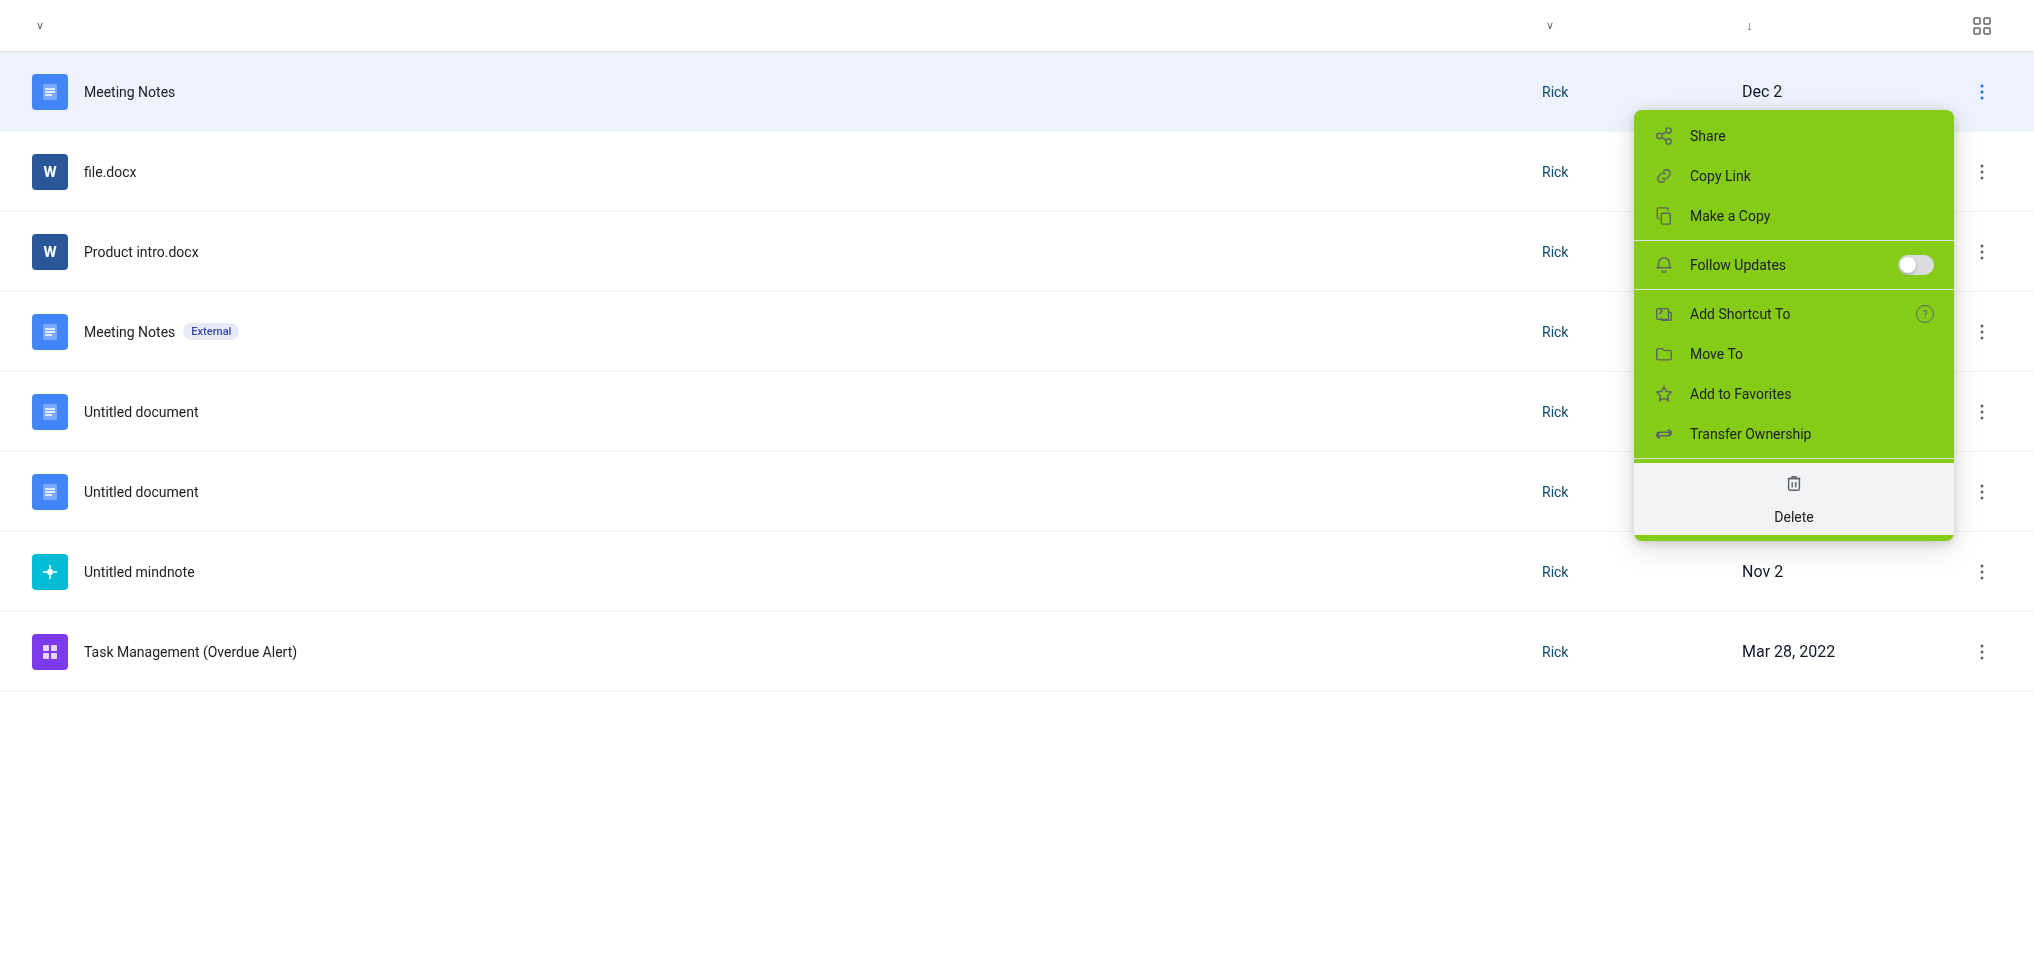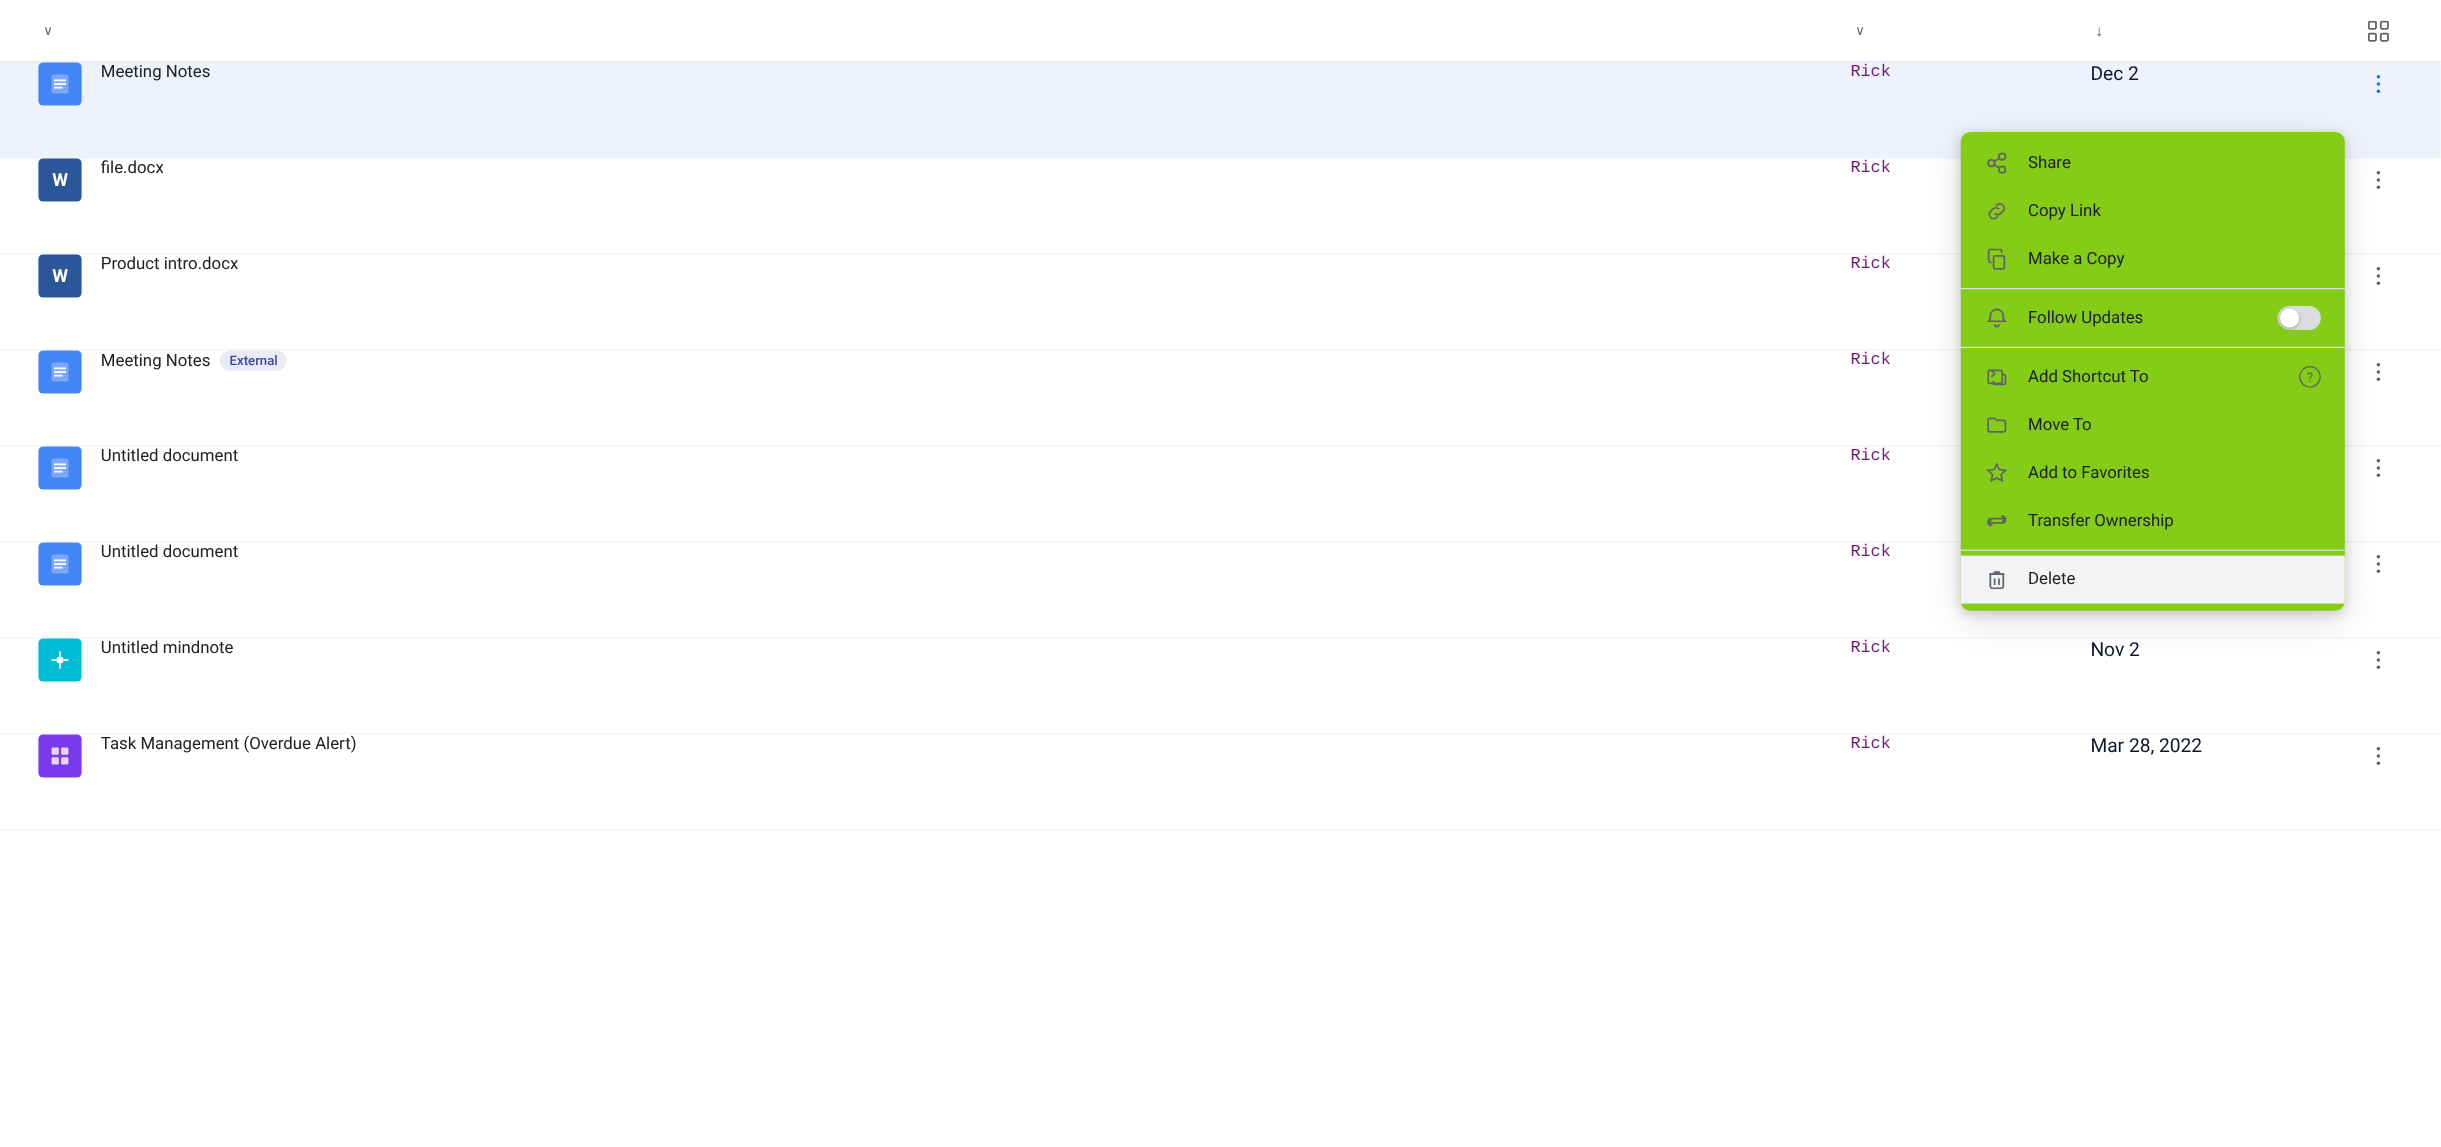--- a/index.html
+++ b/index.html
@@ -53,21 +53,21 @@
       width: 40px;
       display: flex;
       align-items: center;
       justify-content: center;
       cursor: pointer;
     }
 
     
     .file-row {
       display: flex;
-      align-items: flex-start;
+      align-items: center;
       padding: 0 32px;
       height: 80px;
       border-bottom: 1px solid #f1f3f4;
       position: relative;
       transition: background 0.1s;
     }
     .file-row.active {
       background: #edf2fd;
     }
 
@@ -113,23 +113,22 @@
       background: #e8eaf6;
       color: #3949ab;
       font-size: 11px;
       padding: 2px 8px;
       border-radius: 12px;
       font-weight: 500;
     }
 
     .file-owner {
       width: 200px;
-      color: #701a75;
+      color: #0c4a6e;
       font-size: 14px;
-      font-family: Liberation Mono, monospace;
     }
     .file-date {
       width: 220px;
       color: #0f172a;
       font-size: 16px;
     }
 
     .file-more {
       width: 40px;
       display: flex;
@@ -163,20 +162,21 @@
       align-items: center;
       padding: 10px 20px;
       gap: 16px;
       cursor: pointer;
       font-size: 14px;
       color: #202124;
       position: relative;
     }
     .menu-item.highlighted {
       background: #f1f3f4;
+      flex-direction: column;
     }
     .menu-divider {
       height: 1px;
       background: #e0e0e0;
       margin: 4px 0;
     }
     .menu-icon {
       width: 20px;
       height: 20px;
       display: flex;

